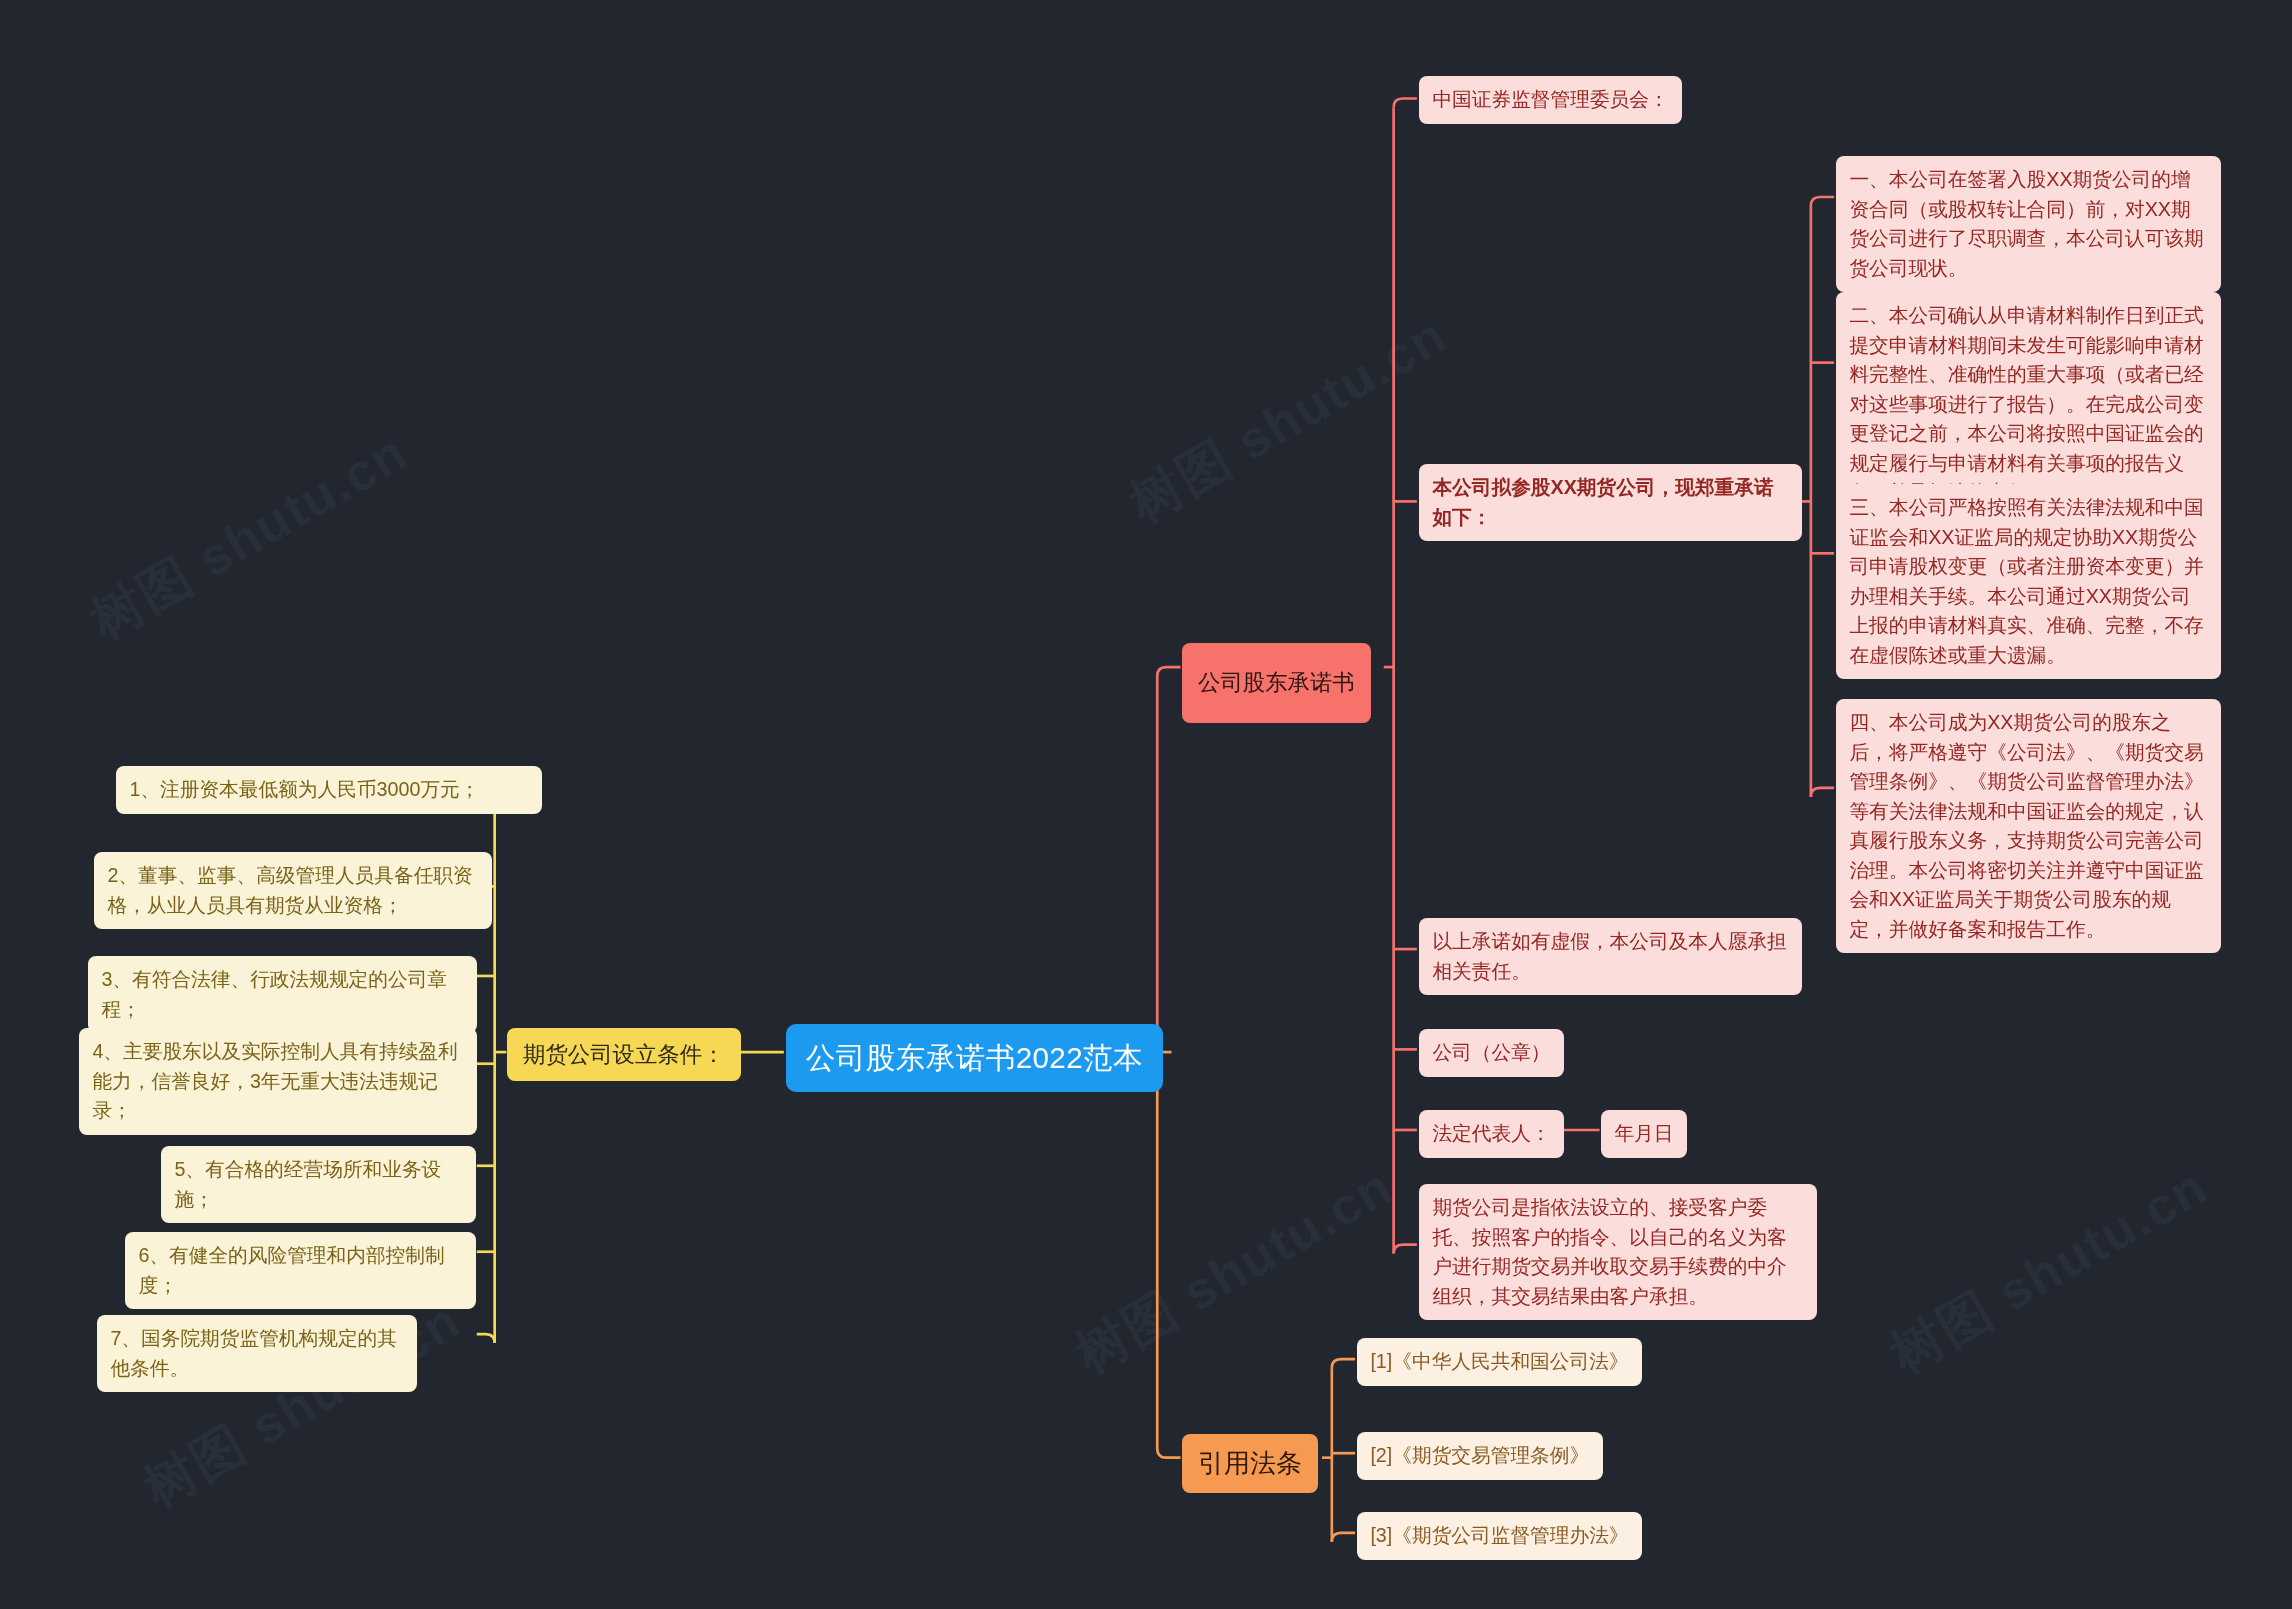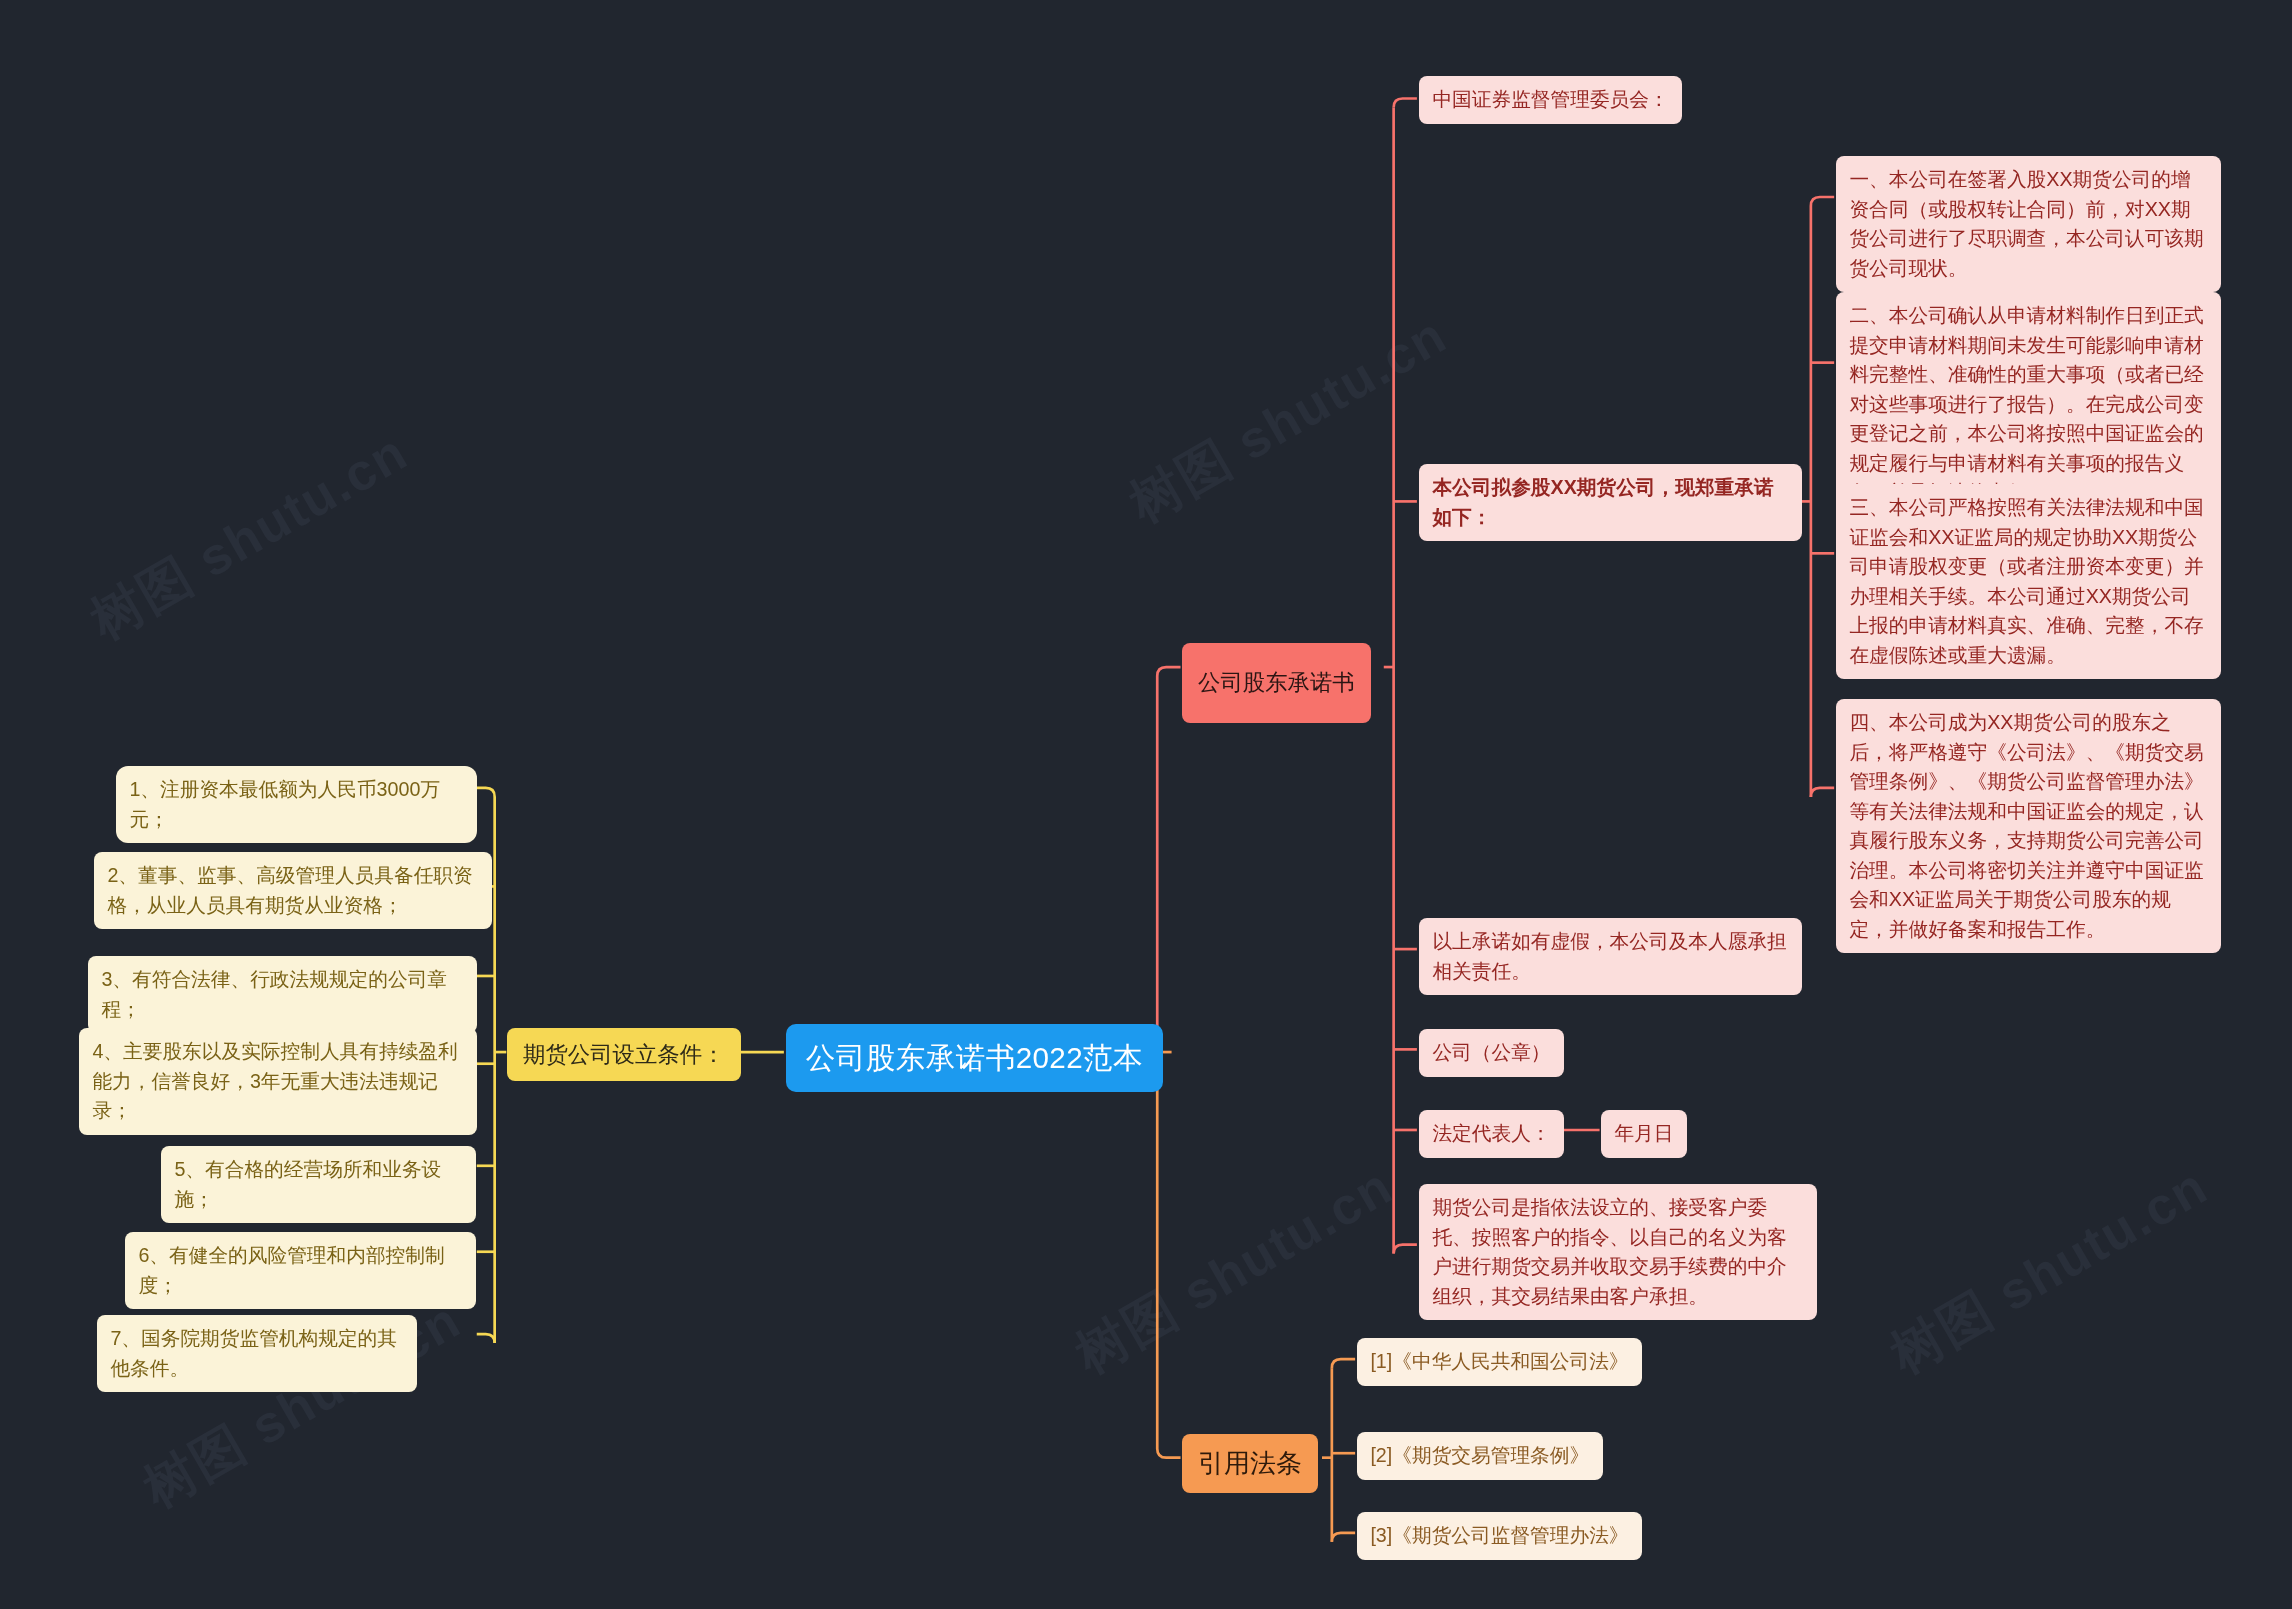--- a/index.html
+++ b/index.html
@@ -159,21 +159,21 @@
     <path d="M 1487 1528 L 1487 1722" stroke="#f69a52"></path>
     <path d="M 1487 1528 Q 1487 1518 1497 1518 L 1513 1518" stroke="#f69a52"></path>
     <path d="M 1487 1623 L 1513 1623" stroke="#f69a52"></path>
     <path d="M 1487 1722 Q 1487 1712 1497 1712 L 1513 1712" stroke="#f69a52"></path>
   </svg>
 
   <div class="node n-root" style="left:786px; top:1024px;">公司股东承诺书2022范本</div>
 
   <div class="node n-yellow" style="left:507px; top:1028px;">期货公司设立条件：</div>
 
-  <div class="node n-cream" style="left:116px; top:766px; width:361px;border-radius:12px;">1、注册资本最低额为人民币3000万元；</div>
+  <div class="node n-cream" style="left:116px; top:766px; width:426px;">1、注册资本最低额为人民币3000万元；</div>
   <div class="node n-cream" style="left:94px; top:852px; width:398px;">2、董事、监事、高级管理人员具备任职资格，从业人员具有期货从业资格；</div>
   <div class="node n-cream" style="left:88px; top:956px; width:389px;">3、有符合法律、行政法规规定的公司章程；</div>
   <div class="node n-cream" style="left:79px; top:1028px; width:398px;">4、主要股东以及实际控制人具有持续盈利能力，信誉良好，3年无重大违法违规记录；</div>
   <div class="node n-cream" style="left:161px; top:1146px; width:315px;">5、有合格的经营场所和业务设施；</div>
   <div class="node n-cream" style="left:125px; top:1232px; width:351px;">6、有健全的风险管理和内部控制制度；</div>
   <div class="node n-cream" style="left:97px; top:1315px; width:320px;">7、国务院期货监管机构规定的其他条件。</div>
 
   <div class="node n-red" style="left:1182px; top:643px;">公司股东承诺书</div>
 
   <div class="node n-pink" style="left:1419px; top:76px;">中国证券监督管理委员会：</div>

